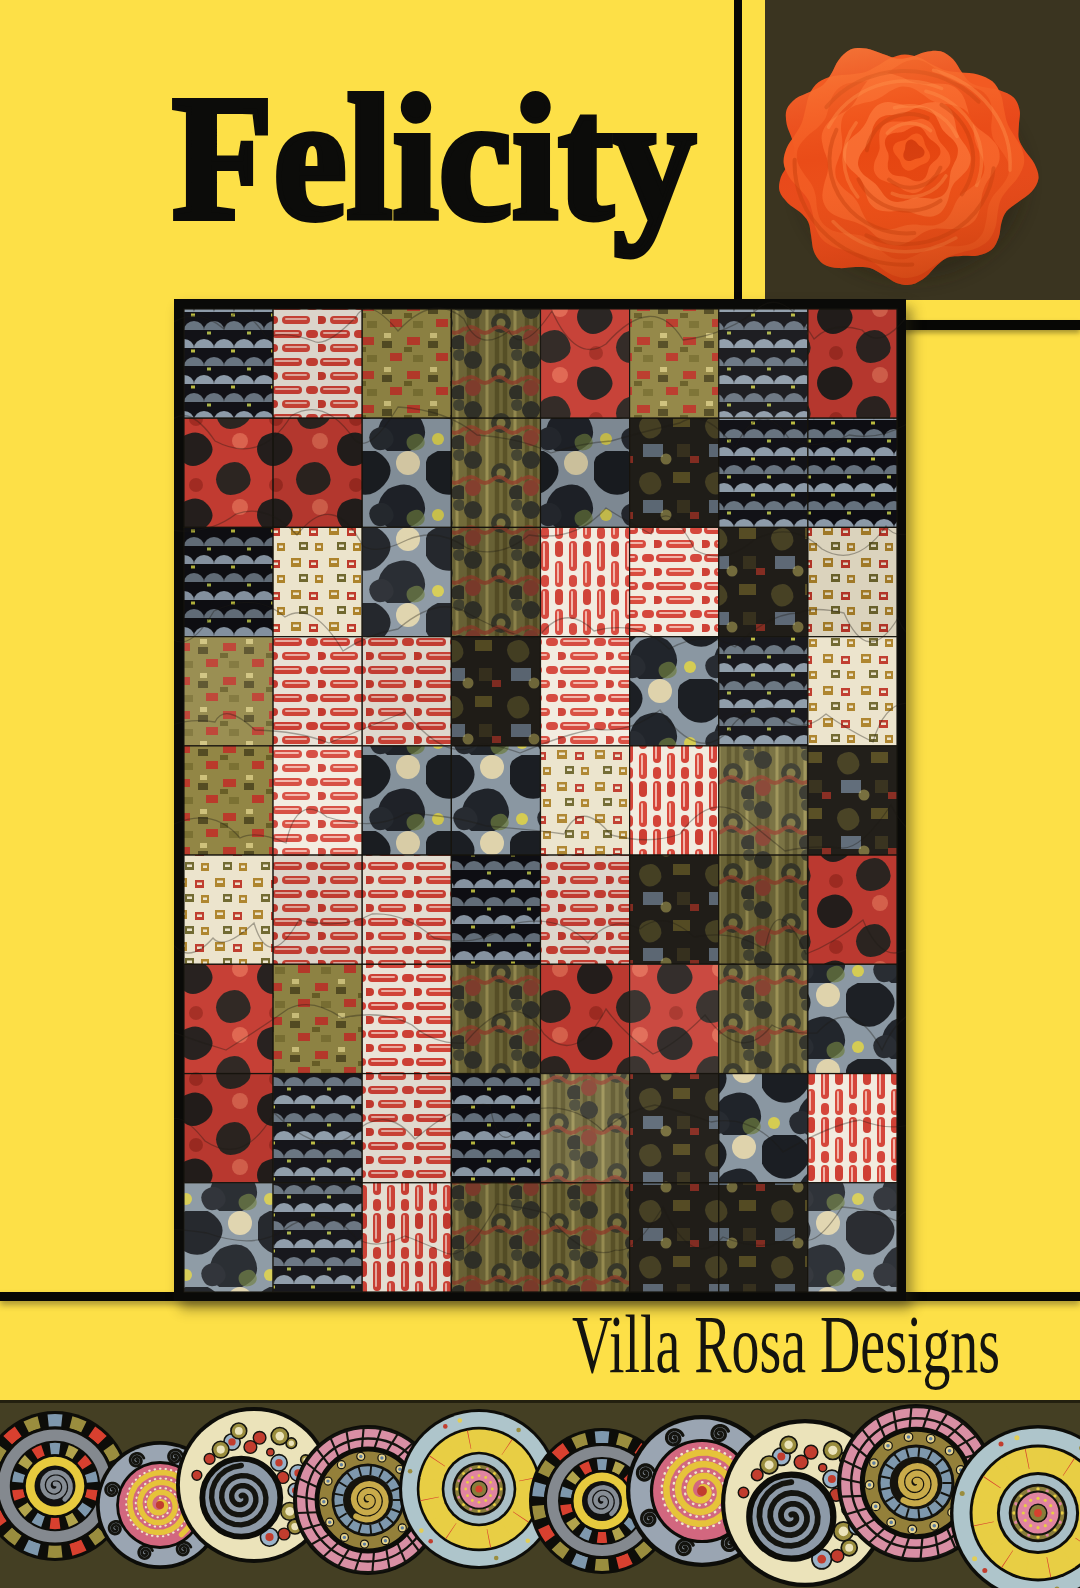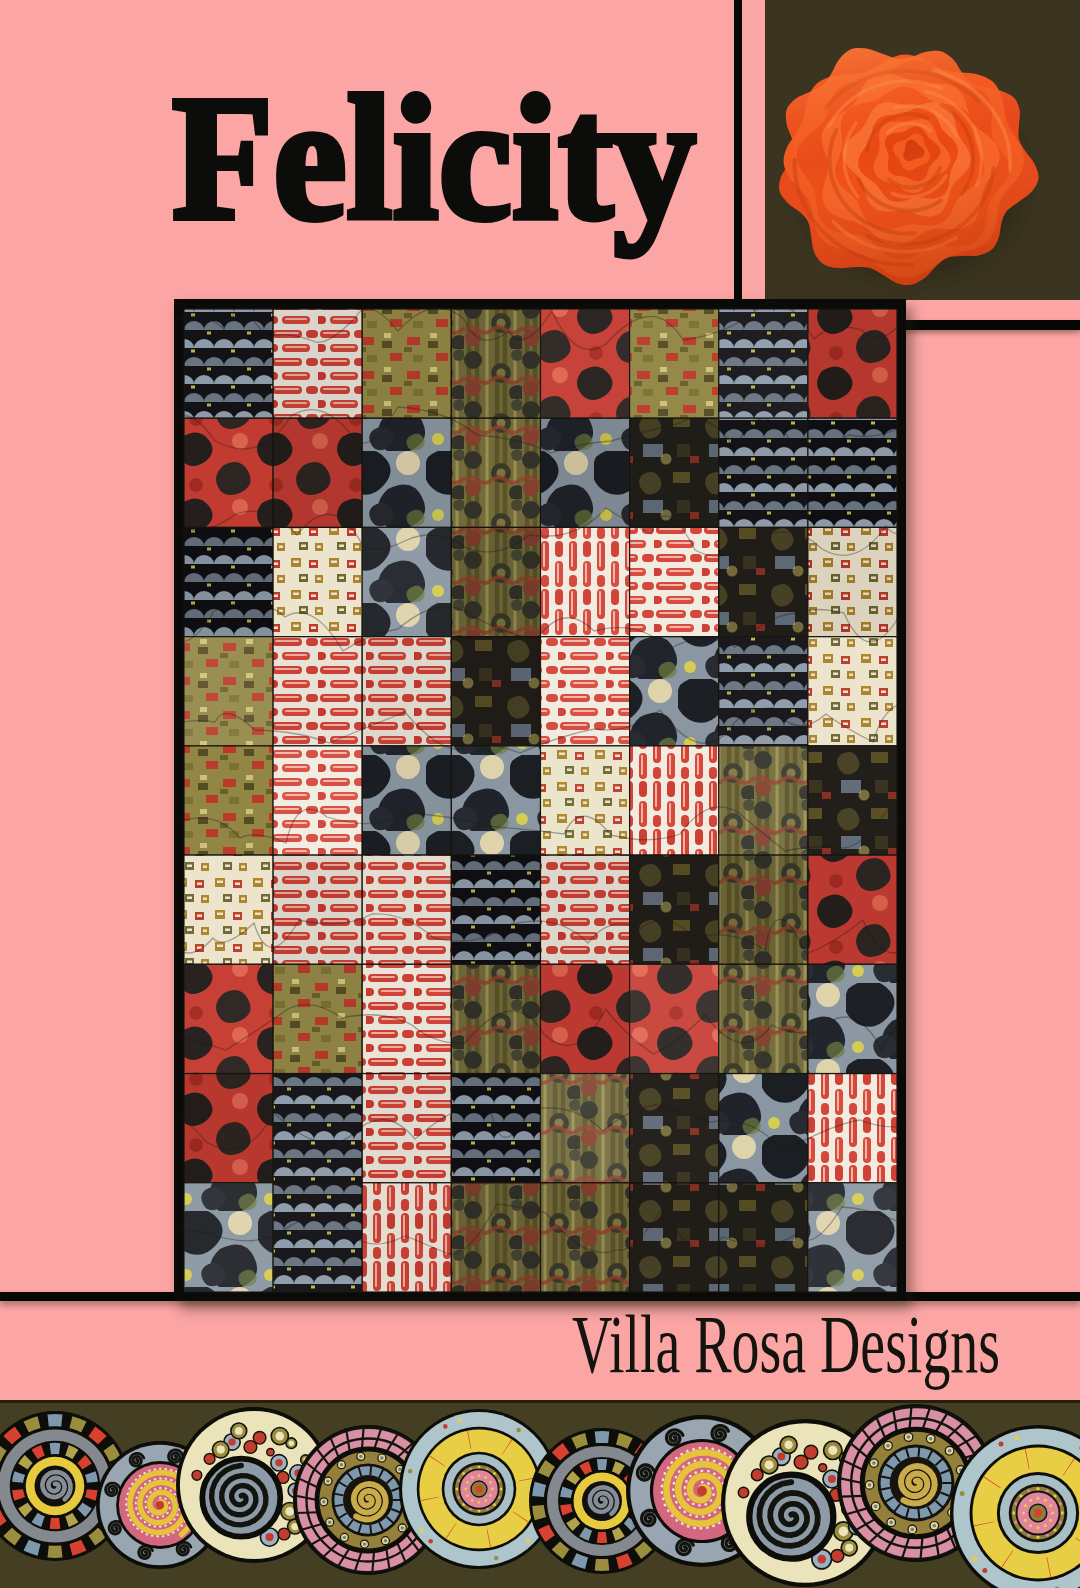--- a/index.html
+++ b/index.html
@@ -1,15 +1,15 @@
 <!DOCTYPE html>
 <html><head><meta charset="utf-8">
 <style>
 html,body{margin:0;padding:0;}
-#page{position:relative;width:1080px;height:1588px;background:#fca5a5;overflow:hidden;font-family:"Liberation Serif",serif;}
+#page{position:relative;width:1080px;height:1588px;background:#fde047;overflow:hidden;font-family:"Liberation Serif",serif;}
 .abs{position:absolute;}
 </style></head><body>
 <div id="page">
 
 <div class="abs" style="left:765px;top:0;width:315px;height:300px;background:#3a3420;"></div>
 
 <div class="abs" style="left:734px;top:0;width:8px;height:301px;background:#070705;"></div>
 
 <svg class="abs" style="left:765px;top:0;" width="315" height="300" viewBox="0 0 315 300">
 <defs>

